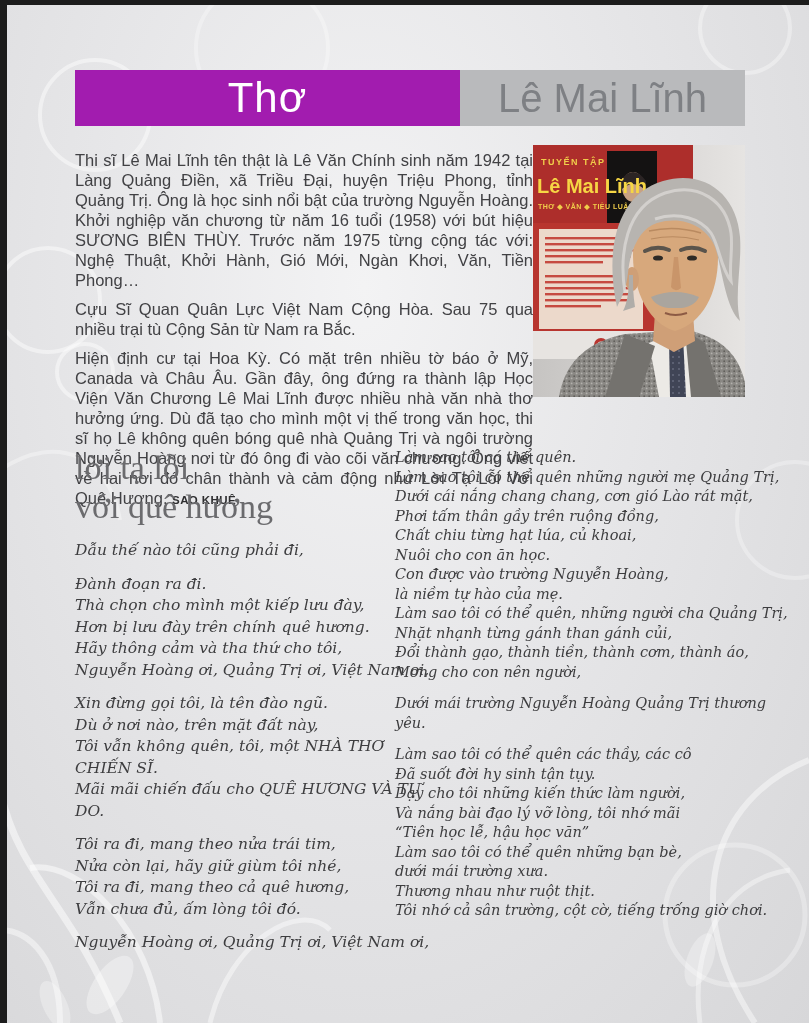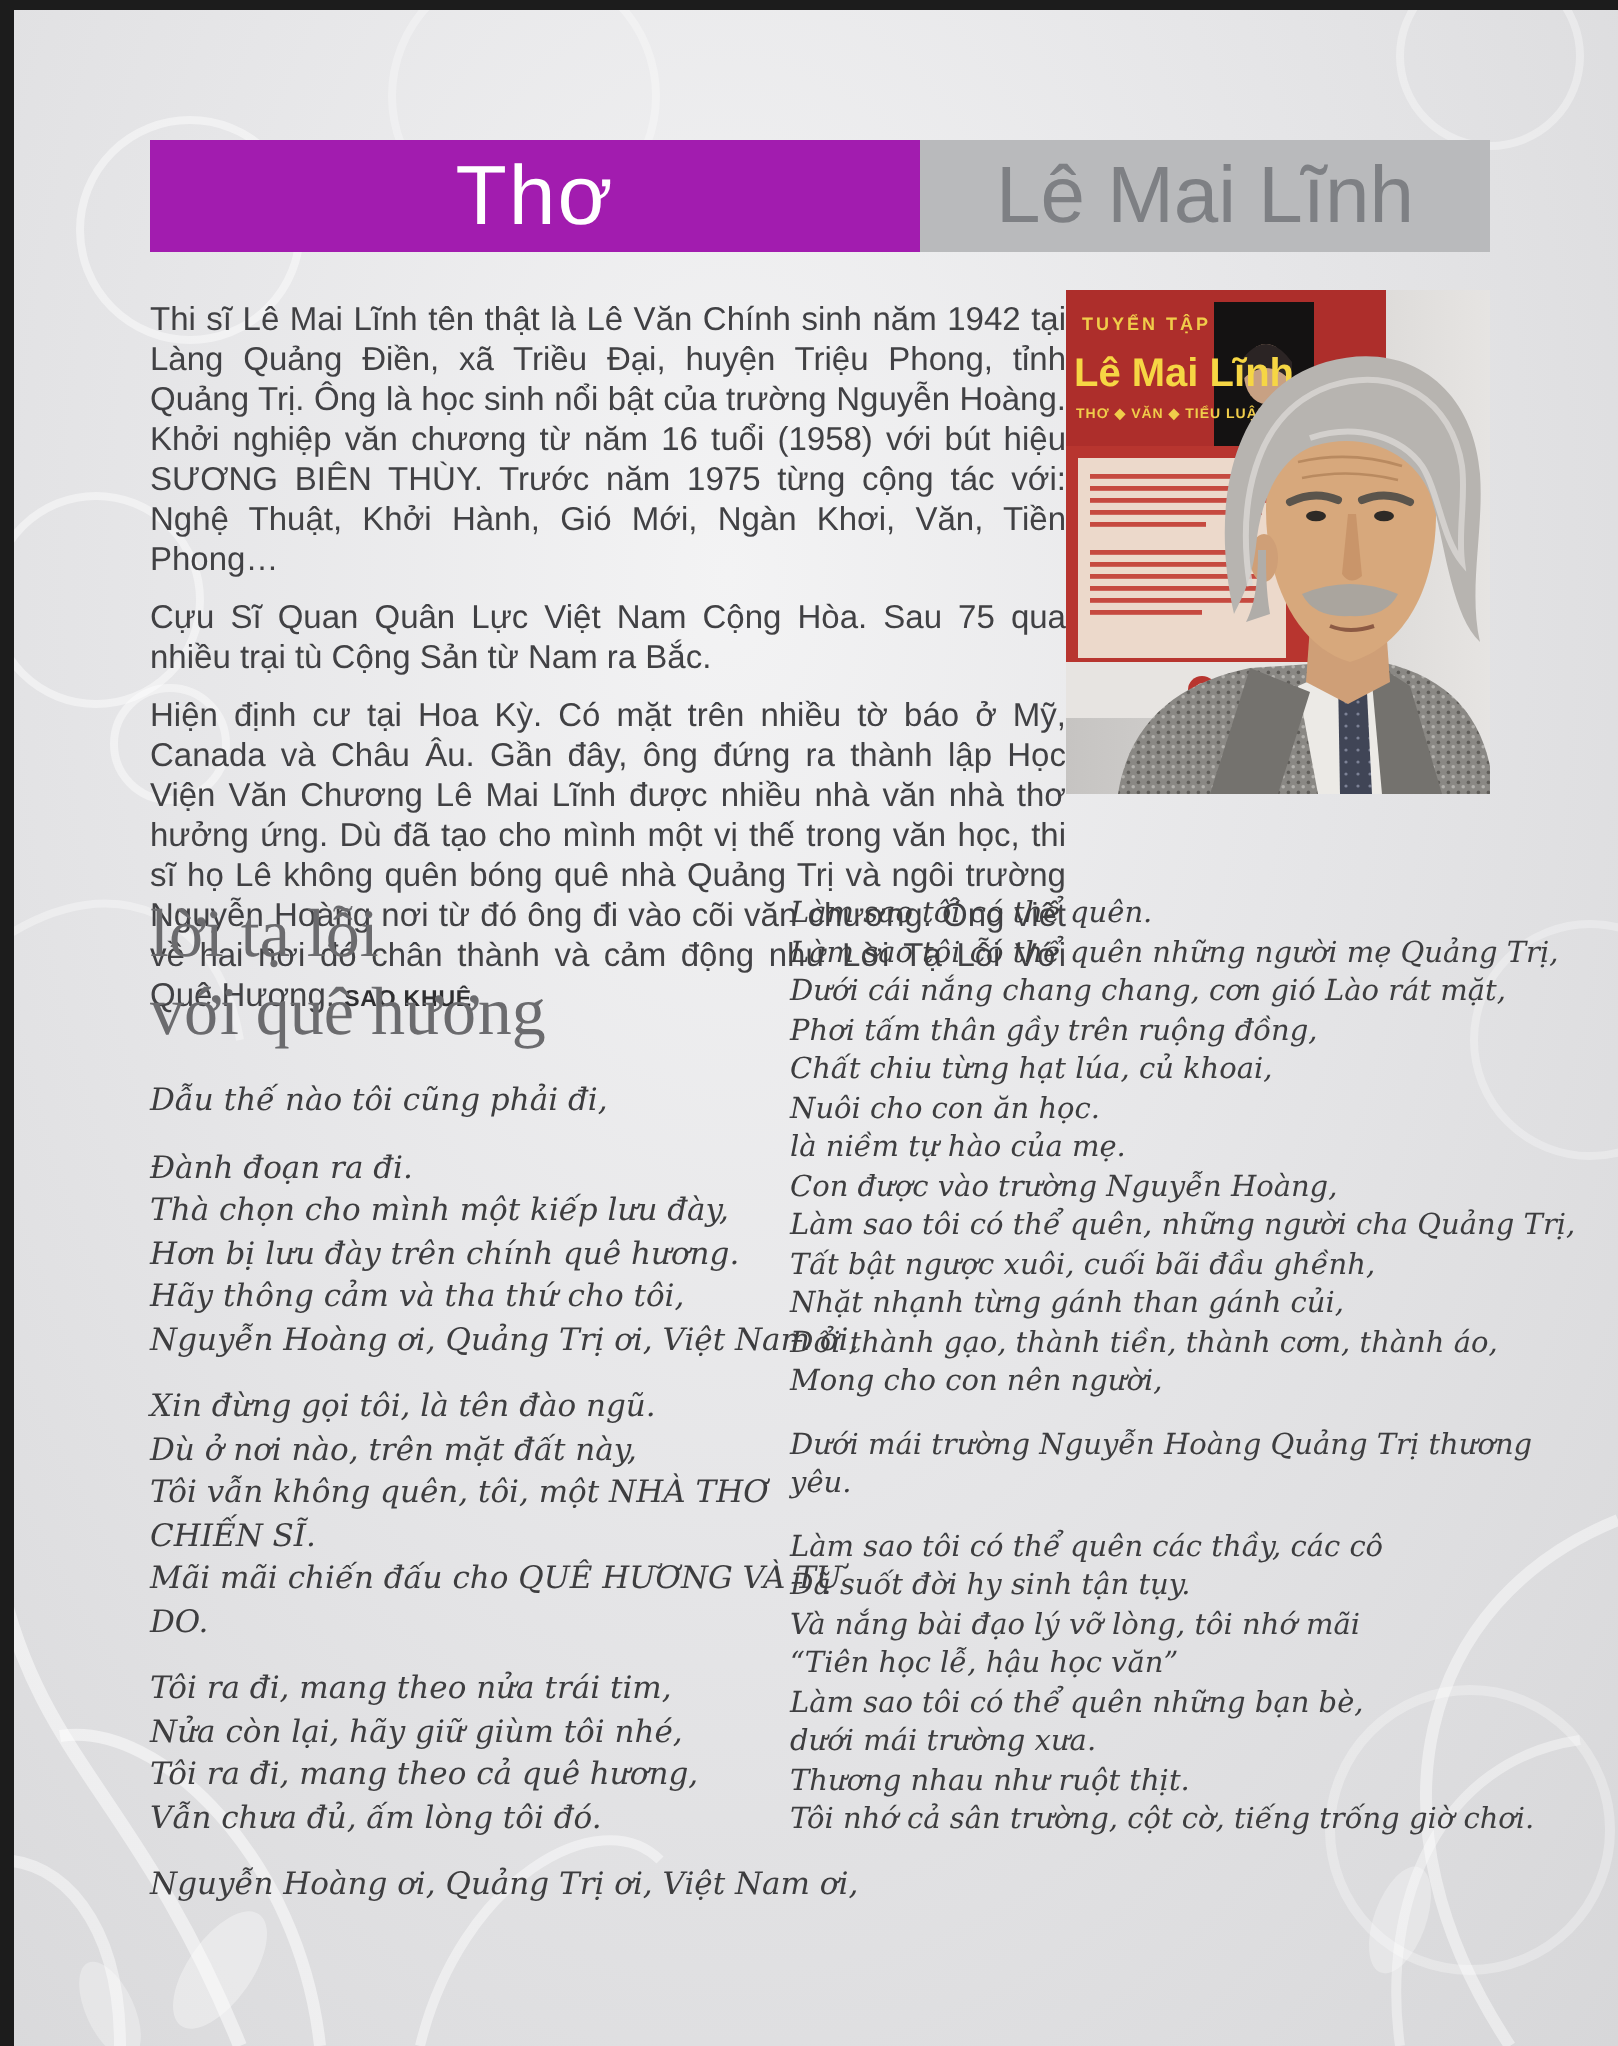--- a/index.html
+++ b/index.html
@@ -202,33 +202,33 @@
       </div>
   </div>
   <div class="poem-col-right">
     <div class="poem-lines">
         <div class="poem-line">Làm sao tôi có thể quên.</div>
         <div class="poem-line">Làm sao tôi có thể quên những người mẹ Quảng Trị,</div>
         <div class="poem-line">Dưới cái nắng chang chang, cơn gió Lào rát mặt,</div>
         <div class="poem-line">Phơi tấm thân gầy trên ruộng đồng,</div>
         <div class="poem-line">Chất chiu từng hạt lúa, củ khoai,</div>
         <div class="poem-line">Nuôi cho con ăn học.</div>
+        <div class="poem-line">Con được vào trường Nguyễn Hoàng,</div>
         <div class="poem-line">là niềm tự hào của mẹ.</div>
-        <div class="poem-line">Con được vào trường Nguyễn Hoàng,</div>
         <div class="poem-line">Làm sao tôi có thể quên, những người cha Quảng Trị,</div>
-        <div class="poem-line">Tất bật ngược xuôi, cuối bãi đầu ghềnh,</div>
         <div class="poem-line">Nhặt nhạnh từng gánh than gánh củi,</div>
         <div class="poem-line">Đổi thành gạo, thành tiền, thành cơm, thành áo,</div>
         <div class="poem-line">Mong cho con nên người,</div>
         <div class="poem-gap"></div>
         <div class="poem-line">Dưới mái trường Nguyễn Hoàng Quảng Trị thương</div>
         <div class="poem-line">yêu.</div>
         <div class="poem-gap"></div>
         <div class="poem-line">Làm sao tôi có thể quên các thầy, các cô</div>
         <div class="poem-line">Đã suốt đời hy sinh tận tụy.</div>
+        <div class="poem-line">Dạy cho tôi những kiến thức làm người,</div>
         <div class="poem-line">Và nắng bài đạo lý vỡ lòng, tôi nhớ mãi</div>
         <div class="poem-line">“Tiên học lễ, hậu học văn”</div>
         <div class="poem-line">Làm sao tôi có thể quên những bạn bè,</div>
         <div class="poem-line">dưới mái trường xưa.</div>
         <div class="poem-line">Thương nhau như ruột thịt.</div>
         <div class="poem-line">Tôi nhớ cả sân trường, cột cờ, tiếng trống giờ chơi.</div>
       </div>
   </div>
 </section>
 

